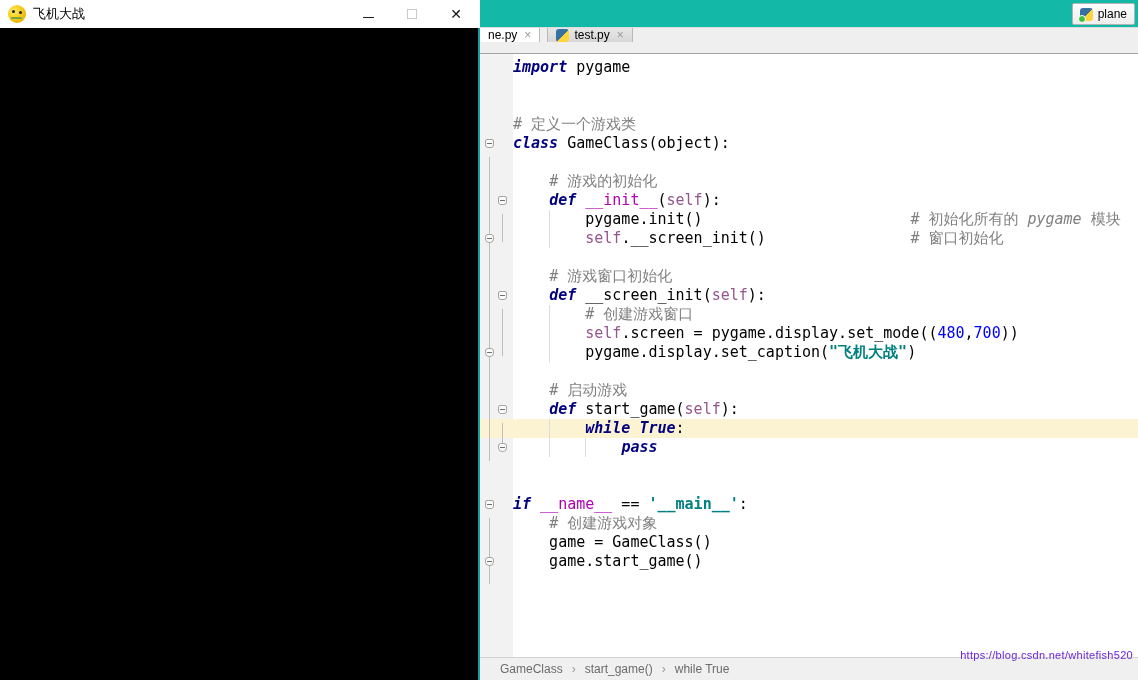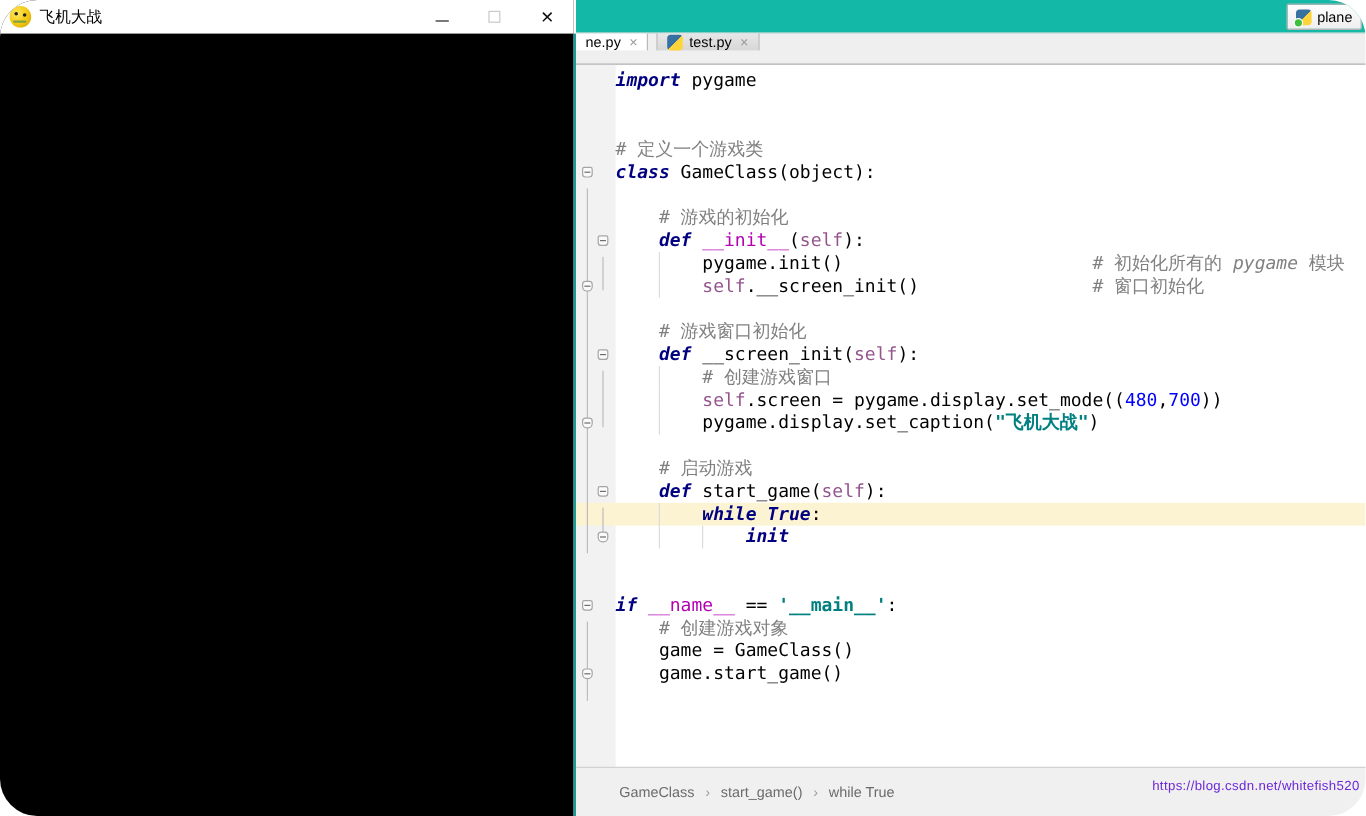--- a/index.html
+++ b/index.html
@@ -1,17 +1,17 @@
 <!DOCTYPE html>
 <html><head>
 <meta charset="utf-8">
 <style>
   * { margin:0; padding:0; box-sizing:border-box; }
   html,body { width:1138px; height:680px; overflow:hidden; font-family:"Liberation Sans",sans-serif; background:#fff; }
-  .stage { position:relative; width:1138px; height:680px; overflow:hidden;border-radius:31px; }
+  .stage { position:relative; width:1138px; height:680px; overflow:hidden; }
 
   
   .pygame-win { position:absolute; left:0; top:0; width:478px; height:680px; background:#000; }
   .pg-titlebar { position:absolute; left:0; top:0; width:100%; height:28px; background:#fff; display:flex; align-items:center; }
   .pg-icon { width:18px; height:18px; margin-left:8px; border-radius:50%;
              background:radial-gradient(circle at 35% 35%, #ffe95e 0%, #f3c50e 55%, #c79a08 100%);
              position:relative; flex:none; }
   .pg-icon::before { content:""; position:absolute; left:4px; top:5px; width:3px; height:3px; border-radius:50%; background:#222; box-shadow:7px 1px 0 #222; }
   .pg-icon::after { content:""; position:absolute; left:3px; bottom:4px; width:11px; height:2px; border-radius:2px; background:#7da33c; }
   .pg-title { margin-left:7px; font-size:13px; color:#000; }
@@ -58,22 +58,22 @@
   .k { color:#000080; font-weight:bold;font-style:italic; }
   .p { color:#000000; }
   .c { color:#808080; }
   .i { color:#808080; font-style:italic; }
   .s { color:#94558d; }
   .d { color:#b200b2; }
   .n { color:#0000ff; }
   .t { color:#008080; font-weight:bold; }
 
   
-  .crumbbar { position:absolute; left:0; bottom:0; width:100%; height:41px; background:#f0f0f0; border-top:1px solid #d2d2d2;
-              display:flex; align-items:center; gap:9px; padding-left:36px; font-size:12px; color:#6b6b6b; }
+  .crumbbar { position:absolute; left:0; bottom:0; width:100%; height:23px; background:#f0f0f0; border-top:1px solid #d2d2d2;
+              display:flex; align-items:center; gap:9px; padding-left:20px; font-size:12px; color:#6b6b6b; }
   .chev { color:#9d9d9d; font-size:12px; }
 
   .watermark { position:absolute; right:5px; top:649px; font-size:11px; color:#6d28d9; letter-spacing:.3px; z-index:20;
                text-shadow:1px 1px 0 #efefef; }
 </style>
 </head>
 <body>
 
 <div class="stage">
 
@@ -217,21 +217,21 @@
             <div class="code"><span class="p">    </span><span class="k">def</span><span class="p"> start_game(</span><span class="s">self</span><span class="p">):</span></div>
           </div>
           <div class="row hl">
             <div class="gut"></div>
             <div class="code"><span class="guide" style="left: 4ch;"></span><span class="p">        </span><span class="k">while</span><span class="p"> </span><span class="k">True</span><span class="p">:</span></div>
           </div>
           <div class="row">
             <div class="gut">
               <span class="fm end" style="left: 18px;"></span>
             </div>
-            <div class="code"><span class="guide" style="left: 4ch;"></span><span class="guide" style="left: 8ch;"></span><span class="p">            </span><span class="k">init</span></div>
+            <div class="code"><span class="guide" style="left: 4ch;"></span><span class="guide" style="left: 8ch;"></span><span class="p">            </span><span class="k">pass</span></div>
           </div>
           <div class="row">
             <div class="gut"></div>
             <div class="code"></div>
           </div>
           <div class="row">
             <div class="gut"></div>
             <div class="code"></div>
           </div>
           <div class="row">

